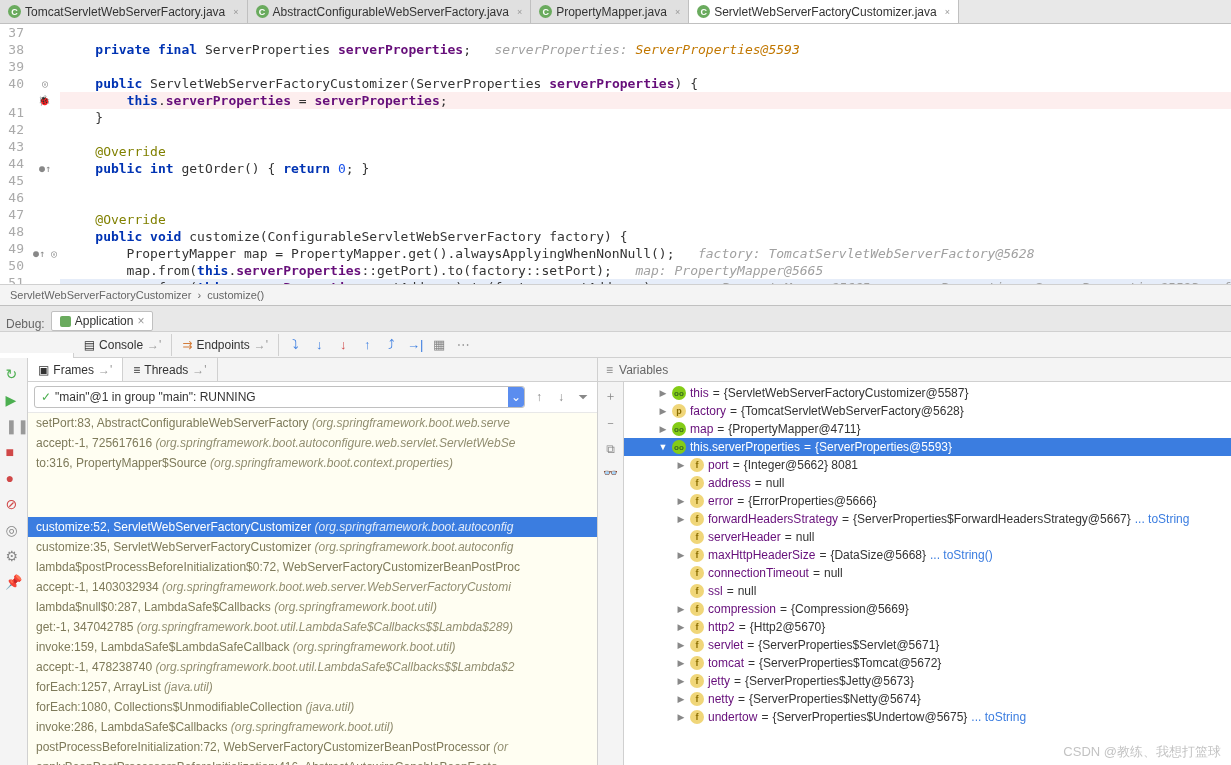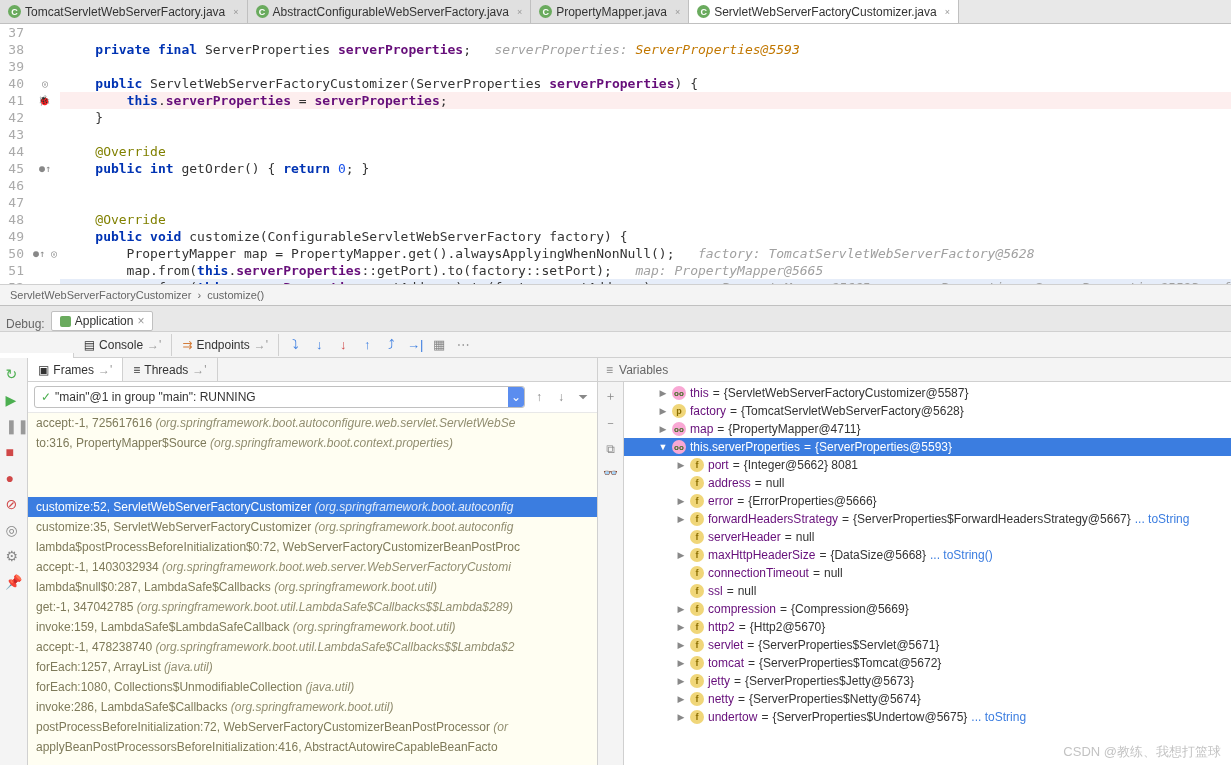--- a/index.html
+++ b/index.html
@@ -55,21 +55,21 @@
 .vars-header .ic { color: #888; }
 .var-list { flex: 1; overflow: hidden; padding-top: 2px; }
 .var-row { display: flex; align-items: center; gap: 4px; padding: 2px 4px; white-space: nowrap; }
 .var-row.sel { background: #3b7de0; color: #fff; }
 .var-row .ind { display: inline-block; }
 .var-row .exp { width: 10px; color: #888; font-size: 9px; text-align: center; }
 .var-row.sel .exp { color: #fff; }
 .badge { width: 14px; height: 14px; border-radius: 50%; display: inline-flex; align-items: center; justify-content: center; font-size: 9px; font-weight: bold; }
 .badge.p { background: #f0d679; color: #8a6d00; }
 .badge.f { background: #f0d679; color: #8a6d00; }
-.badge.oo { background: #f9a8d4; color: #3a6b1e; font-size: 8px; }
+.badge.oo { background: #84cc16; color: #3a6b1e; font-size: 8px; }
 .var-name { color: #660e7a; }
 .var-row.sel .var-name { color: #fff; }
 .var-eq { color: #333; }
 .var-val { color: #333; }
 .var-row.sel .var-eq, .var-row.sel .var-val { color: #fff; }
 .tostr { color: #3b7de0; }
 .watermark { position: fixed; right: 10px; bottom: 4px; color: rgba(120,120,120,0.45); font-size: 13px; font-family: sans-serif; }
 </style>
 </head>
 <body>
@@ -96,21 +96,21 @@
       <span class="close">×</span>
     </div>
   </div>
 
 <div class="editor">
   <div class="gutter-col" id="gutter">
       <div style="height: 17px;">37</div>
       <div style="height: 17px;">38</div>
       <div style="height: 17px;">39</div>
       <div style="height: 17px;">40</div>
-      <div style="height: 17px;">41</div>
+      <div style="height: 17px; margin-top: 12px;">41</div>
       <div style="height: 17px;">42</div>
       <div style="height: 17px;">43</div>
       <div style="height: 17px;">44</div>
       <div style="height: 17px;">45</div>
       <div style="height: 17px;">46</div>
       <div style="height: 17px;">47</div>
       <div style="height: 17px;">48</div>
       <div style="height: 17px;">49</div>
       <div style="height: 17px;">50</div>
       <div style="height: 17px;">51</div>
@@ -208,20 +208,21 @@
       <div class="combo">
         <span class="chk">✓</span>
         <span>"main"@1 in group "main": RUNNING</span>
         <span class="dd">⌄</span>
       </div>
       <span class="nav">↑</span>
       <span class="nav">↓</span>
       <span class="nav">⏷</span>
     </div>
     <div class="frame-list" id="frames">
+        <div class="fr">setPort:83, AbstractConfigurableWebServerFactory <span class="pkg">(org.springframework.boot.web.serve</span></div>
         <div class="fr">accept:-1, 725617616 <span class="pkg">(org.springframework.boot.autoconfigure.web.servlet.ServletWebSe</span></div>
         <div class="fr">to:316, PropertyMapper$Source <span class="pkg">(org.springframework.boot.context.properties)</span></div>
         <div class="fr sel">customize:52, ServletWebServerFactoryCustomizer <span class="pkg">(org.springframework.boot.autoconfig</span></div>
         <div class="fr">customize:35, ServletWebServerFactoryCustomizer <span class="pkg">(org.springframework.boot.autoconfig</span></div>
         <div class="fr">lambda$postProcessBeforeInitialization$0:72, WebServerFactoryCustomizerBeanPostProc <span class="pkg"></span></div>
         <div class="fr">accept:-1, 1403032934 <span class="pkg">(org.springframework.boot.web.server.WebServerFactoryCustomi</span></div>
         <div class="fr">lambda$null$0:287, LambdaSafe$Callbacks <span class="pkg">(org.springframework.boot.util)</span></div>
         <div class="fr">get:-1, 347042785 <span class="pkg">(org.springframework.boot.util.LambdaSafe$Callbacks$$Lambda$289)</span></div>
         <div class="fr">invoke:159, LambdaSafe$LambdaSafeCallback <span class="pkg">(org.springframework.boot.util)</span></div>
         <div class="fr">accept:-1, 478238740 <span class="pkg">(org.springframework.boot.util.LambdaSafe$Callbacks$$Lambda$2</span></div>

